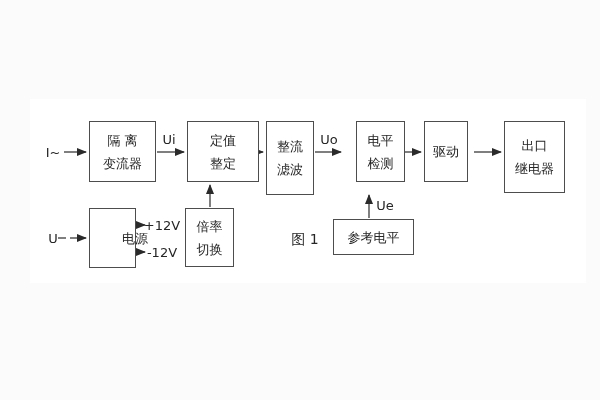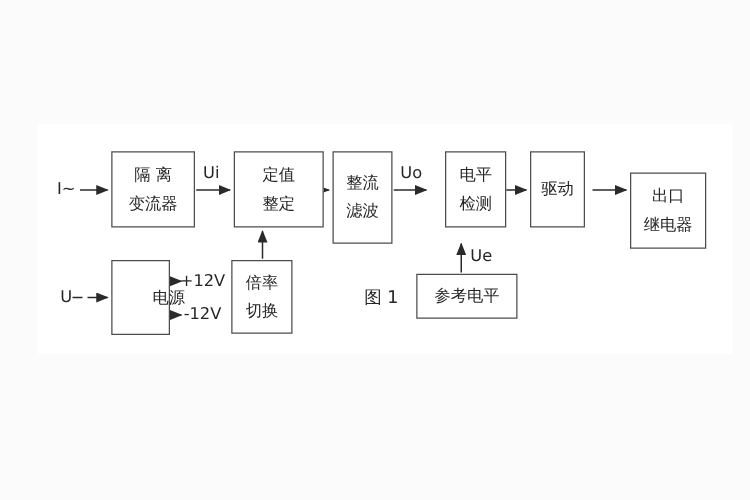--- a/index.html
+++ b/index.html
@@ -23,21 +23,21 @@
     border: 1px solid var(--box-border, #4d4d4d);
     background: var(--panel, #ffffff);
     display: flex; flex-direction: column; align-items: center; justify-content: center;
     row-gap: 10px; font-size: 13px; line-height: 13px; white-space: nowrap;
   }
   .box-isolation { left: 89px;  top: 121px; width: 67px; height: 61px; }
   .box-setting   { left: 187px; top: 121px; width: 72px; height: 61px; }
   .box-rectifier { left: 266px; top: 121px; width: 48px; height: 74px; }
   .box-level     { left: 356px; top: 121px; width: 49px; height: 61px; }
   .box-drive     { left: 424px; top: 121px; width: 44px; height: 61px; }
-  .box-relay     { left: 504px; top: 138px; width: 61px; height: 61px; }
+  .box-relay     { left: 504px; top: 121px; width: 61px; height: 72px; }
   .box-power     { left: 89px;  top: 208px; width: 43px; height: 60px; padding-left: 45px; }
   .box-ratio     { left: 185px; top: 208px; width: 49px; height: 59px; }
   .box-reference { left: 333px; top: 219px; width: 81px; height: 36px; }
 
   .lbl {
     position: absolute; transform: translate(-50%, -50%);
     font-size: 13px; line-height: 13px; white-space: nowrap;
   }
   .lbl-input-current { left: 53px;  top: 152px; }
   .lbl-ui            { left: 169px; top: 139px; }

